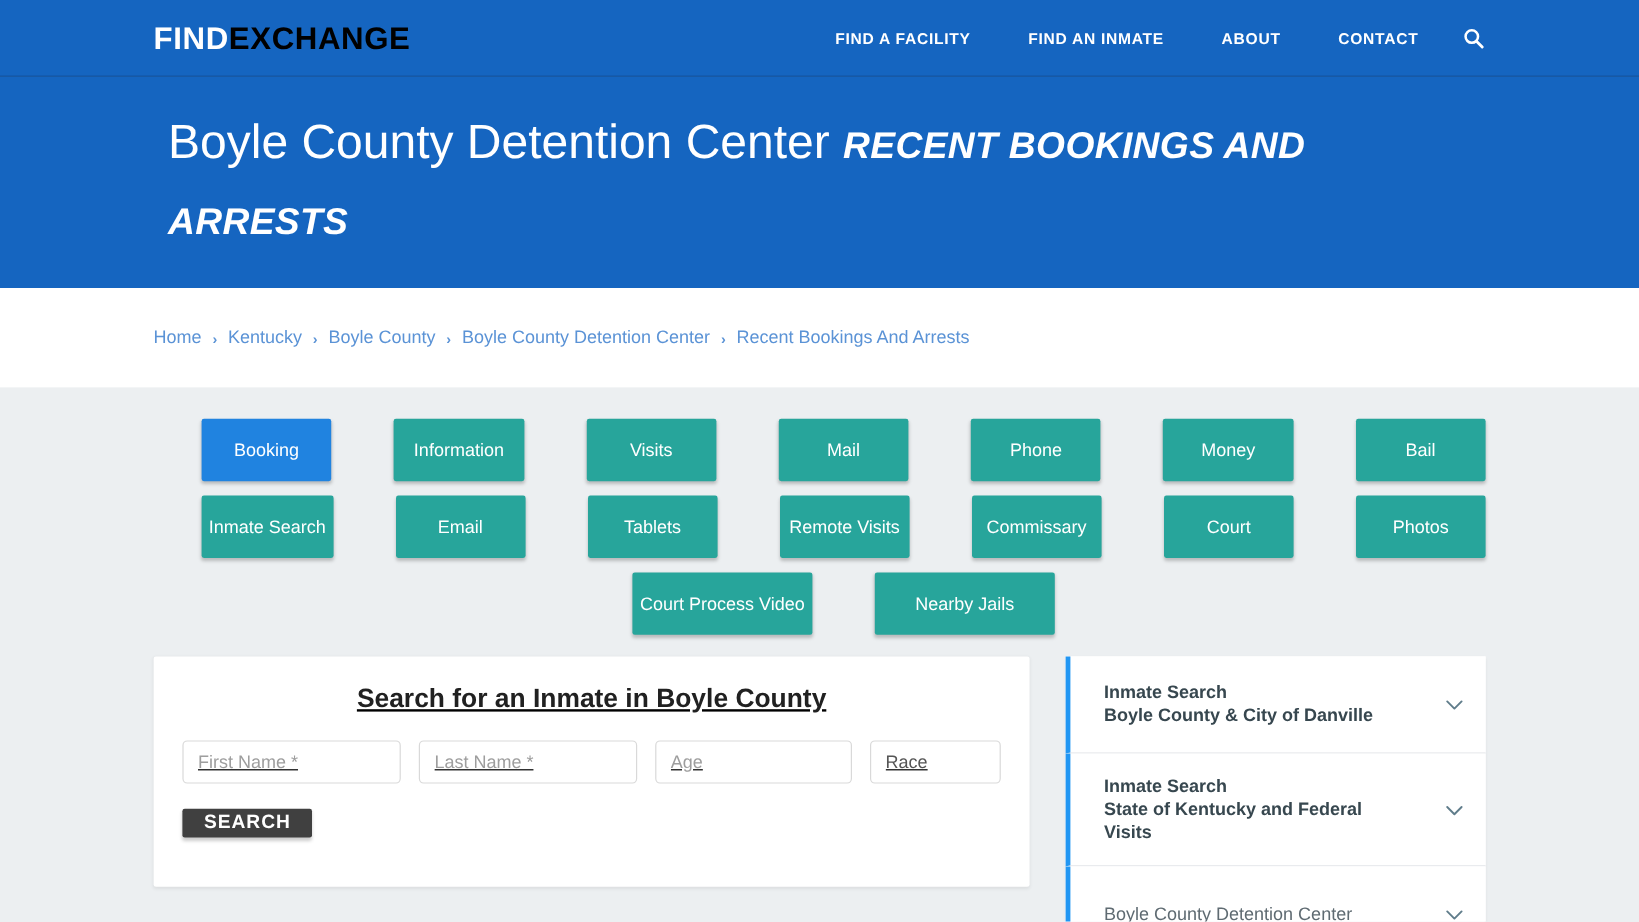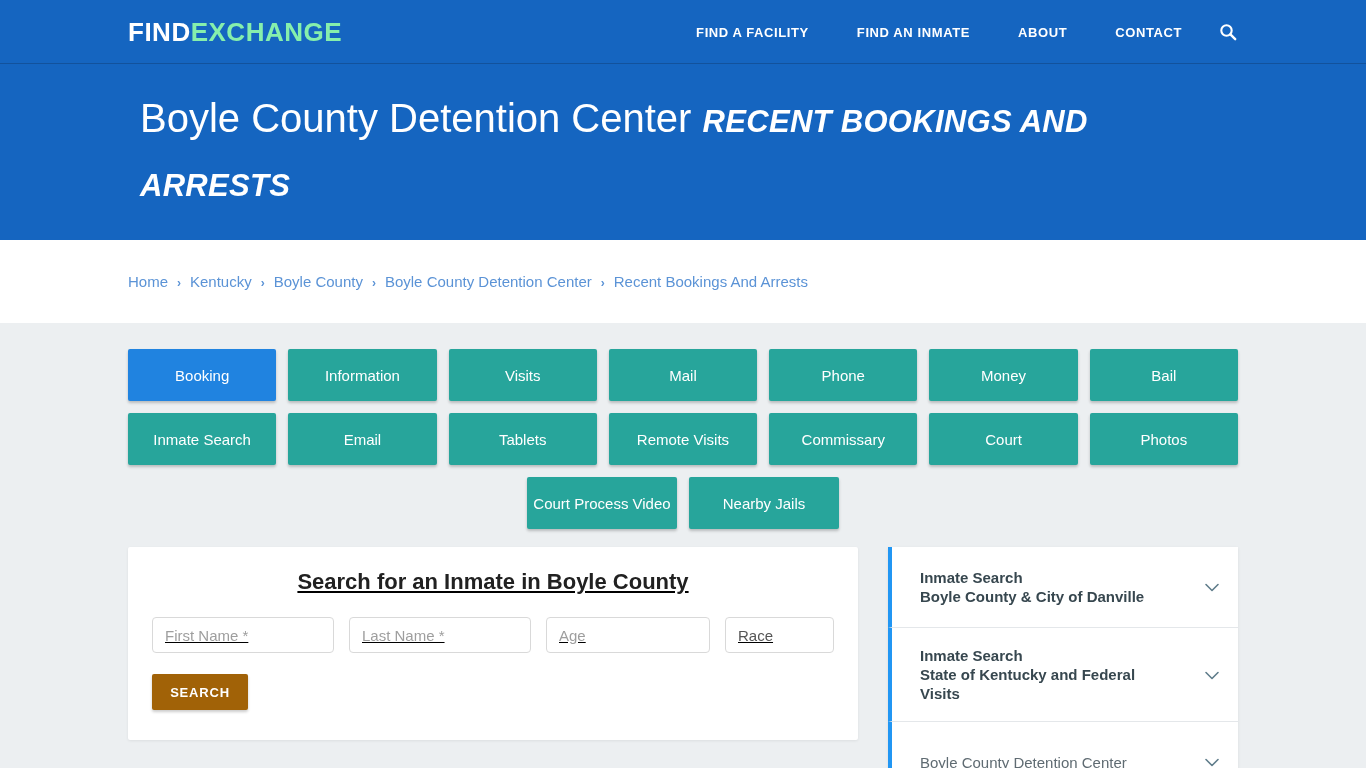--- a/index.html
+++ b/index.html
@@ -23,21 +23,21 @@
   .logo {
     position: absolute;
     left: 128px; top: 18px;
     font-size: 26px;
     font-weight: bold;
     letter-spacing: 0.5px;
     line-height: 28px;
     white-space: nowrap;
   }
   .logo .l1 { color: #ffffff; }
-  .logo .l2 { color: #86efac; }
+  .logo .l2 { color: #000000; }
 
   .nav {
     position: absolute;
     right: 128px; top: 0;
     height: 64px;
     display: flex;
     align-items: center;
     gap: 32px;
   }
   .nav a {
@@ -128,20 +128,21 @@
     border: none;
     border-radius: 2px;
     display: flex;
     align-items: center;
     justify-content: center;
     cursor: pointer;
     box-shadow: 0 2px 3px rgba(0,0,0,0.22);
     font-family: "Liberation Sans", sans-serif;
     white-space: nowrap;
     padding: 0 6px;
+    margin-left: 40px;
   }
   .tab.active { background: #2083e0; }
   .tabrow.center .tab { flex: 0 0 150px; }
 
   
   .cols {
     width: 1110px;
     margin: 18px auto 0;
     display: flex;
     gap: 30px;
@@ -190,28 +191,28 @@
       linear-gradient(45deg, transparent 50%, #555 50%),
       linear-gradient(135deg, #555 50%, transparent 50%);
     background-position:
       calc(100% - 18px) 16px,
       calc(100% - 13px) 16px;
     background-size: 5px 5px, 5px 5px;
     background-repeat: no-repeat;
   }
   .searchbtn {
     margin-top: 21px;
-    height: 36px;
+    height: 24px;
     min-width: 96px;
     padding: 0 18px;
-    background: #a16207;
+    background: #404040;
     color: #ffffff;
     border: none;
     border-radius: 2px;
-    font-size: 13px;
+    font-size: 16px;
     font-weight: bold;
     letter-spacing: 0.8px;
     cursor: pointer;
     box-shadow: 0 2px 3px rgba(0,0,0,0.2);
     font-family: "Liberation Sans", sans-serif;
   }
 
   
   .sidebar {
     width: 350px;

